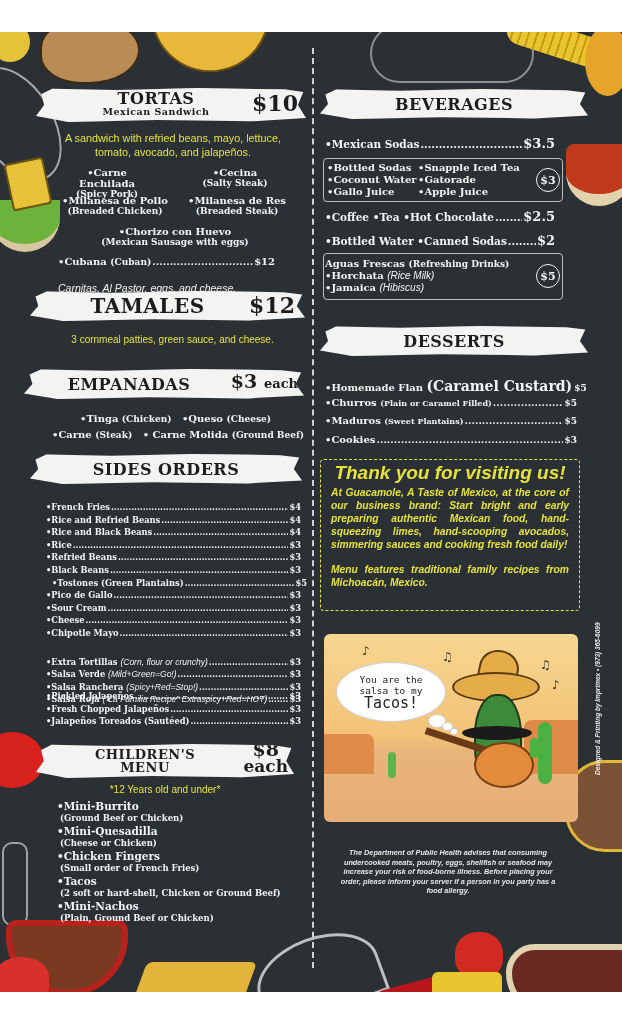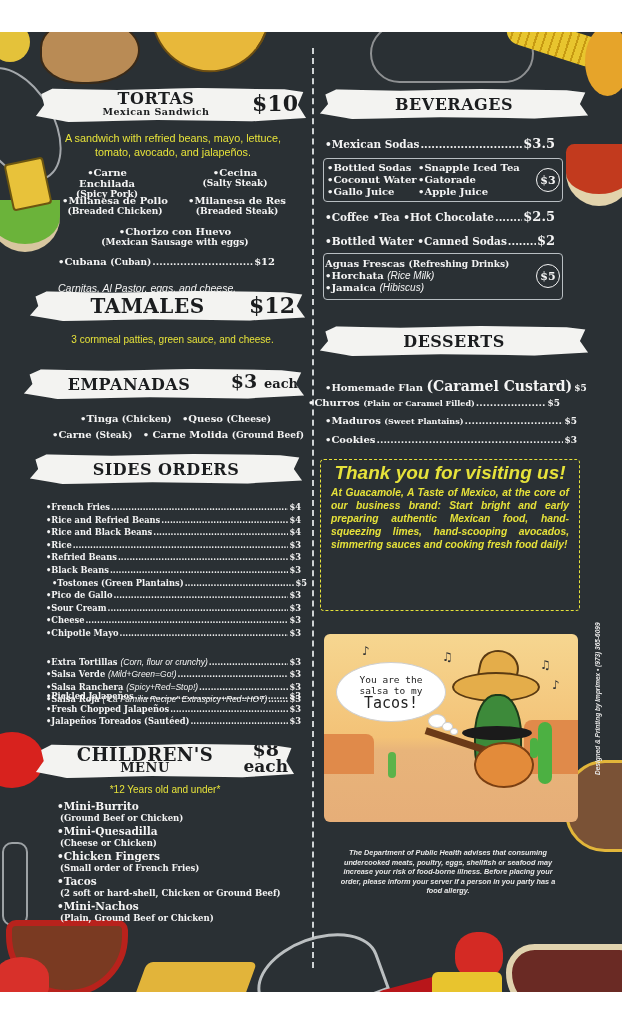--- a/index.html
+++ b/index.html
@@ -254,21 +254,21 @@
       </div>
     <div class="row wtext" style="left:46px;top:716.2px;width:255px;font-size:8.3px;">
         <span class="name">•Jalapeños Toreados (Sautéed)</span>
         <span class="dots"></span>
         <span class="price">$3</span>
       </div>
   </div>
 
 <div class="banner" style="left:36px;top:744px;width:258px;height:34px;">
   <div style="text-align:center;line-height:13px;margin-right:40px;">
-    <div class="banner-title" style="font-size:18px;">CHILDREN'S</div>
+    <div class="banner-title" style="font-size:13px;">CHILDREN'S</div>
     <div class="banner-title" style="font-size:13px;">MENU</div>
   </div>
   <div class="banner-price" style="right:6px;top:-3px;text-align:center;line-height:17px;">
     <div style="font-size:19px;">$8</div>
     <div style="font-size:17px;">each</div>
   </div>
 </div>
 <div class="ytext" style="position:absolute;left:90px;top:784px;width:150px;font-size:10px;">*12 Years old and under*</div>
 <div id="children-list">
     <div class="wtext" style="position:absolute;left:57px;top:800px;line-height:12px;">
@@ -339,40 +339,41 @@
 
 <div class="banner" style="left:320px;top:326px;width:268px;">
   <span class="banner-title" style="font-size:16px;">DESSERTS</span>
 </div>
 <div id="desserts-list">
     <div class="row wtext" style="left:325px;top:378px;width:252px;font-size:10px;">
         <span class="name">•Homemade Flan</span>&nbsp;<span class="name sub" style="font-size:14px">(Caramel Custard)</span>
         <span class="dots"></span>
         <span class="price" style="font-size:9px">$5</span>
       </div>
-    <div class="row wtext" style="left:308px;top:396.5px;width:252px;font-size:10px;">
+    <div class="row wtext" style="left:325px;top:396.5px;width:252px;font-size:10px;">
         <span class="name">•Churros</span>&nbsp;<span class="name sub" style="font-size:8px">(Plain or Caramel Filled)</span>
         <span class="dots"></span>
         <span class="price" style="font-size:9px">$5</span>
       </div>
     <div class="row wtext" style="left:325px;top:415px;width:252px;font-size:10px;">
         <span class="name">•Maduros</span>&nbsp;<span class="name sub" style="font-size:8px">(Sweet Plantains)</span>
         <span class="dots"></span>
         <span class="price" style="font-size:9px">$5</span>
       </div>
     <div class="row wtext" style="left:325px;top:433.5px;width:252px;font-size:10px;">
         <span class="name">•Cookies</span>
         <span class="dots"></span>
         <span class="price" style="font-size:9px">$3</span>
       </div>
   </div>
 
 <div class="thanks">
   <h2>Thank you for visiting us!</h2>
   <p>At Guacamole, A Taste of Mexico, at the core of our business brand:  Start bright and early preparing authentic Mexican food, hand-squeezing limes, hand-scooping avocados, simmering sauces and cooking fresh food daily!</p>
+  <p style="margin-top:12px;">Menu features traditional family recipes from Michoacán, Mexico.</p>
 </div>
 
 <div class="cartoon">
   <div class="mesa" style="left:-10px;top:100px;width:60px;height:40px;"></div>
   <div class="mesa" style="left:200px;top:86px;width:70px;height:54px;"></div>
   <div class="cactus-small"></div>
   <div class="bubble">
     <span class="l1">You are the</span>
     <span class="l1">salsa to my</span>
     <span class="l2">Tacos!</span>

